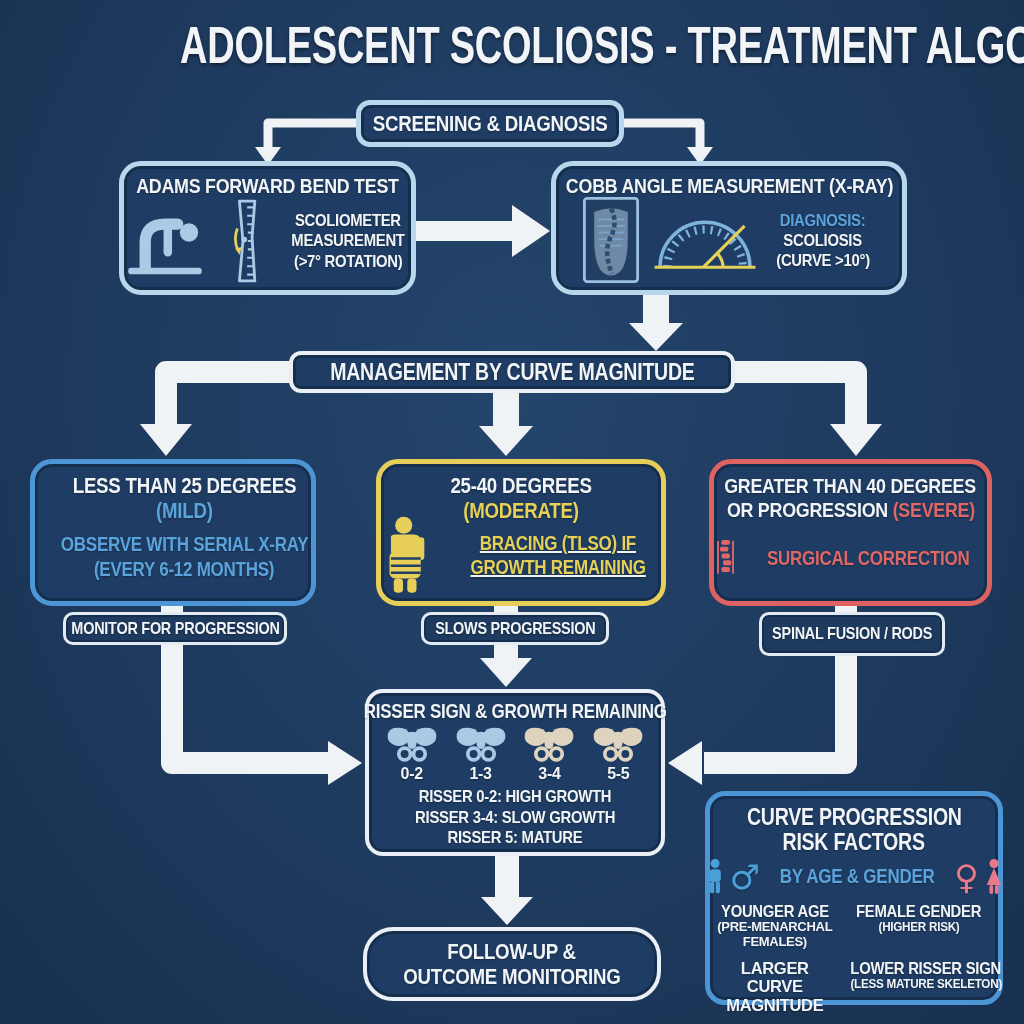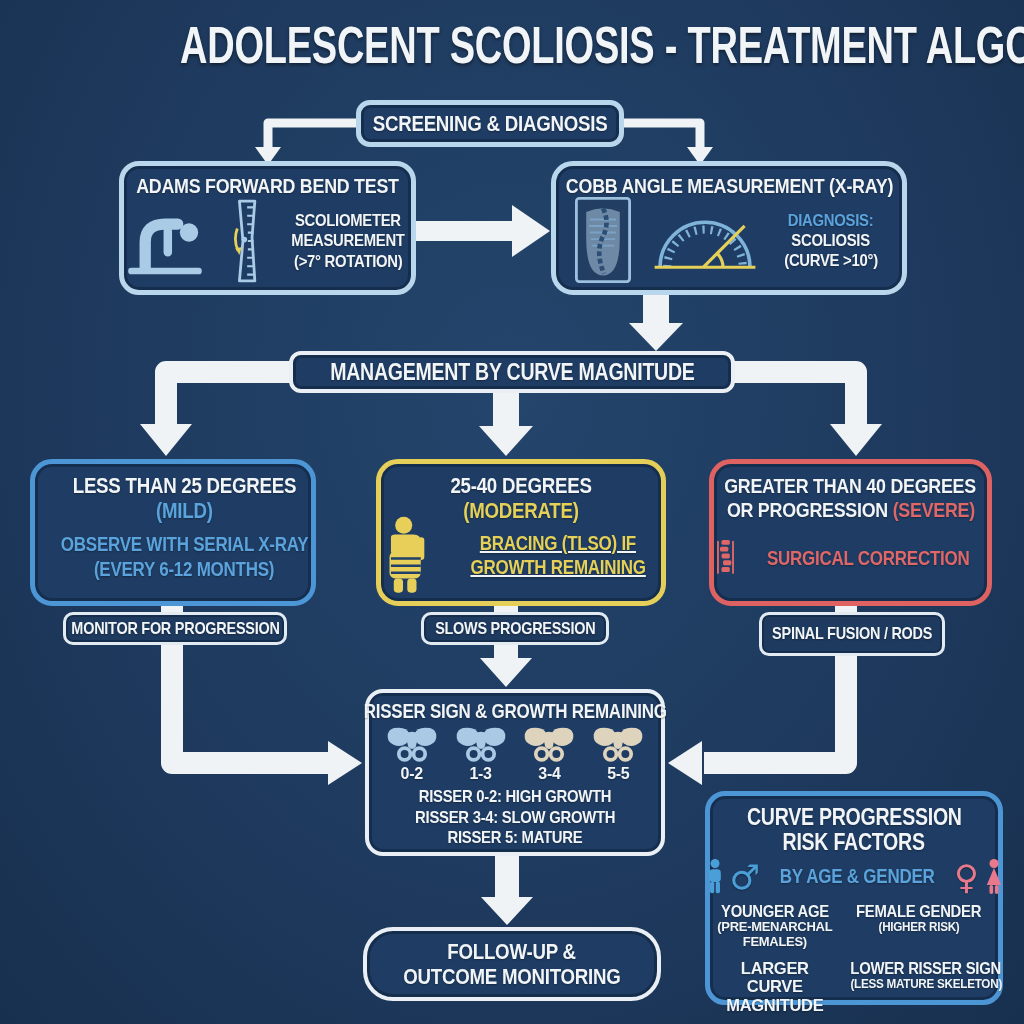--- a/index.html
+++ b/index.html
@@ -80,21 +80,21 @@
       <polygon points="480,658 532,658 506,687"></polygon>
       <polygon points="702,741 702,785 668,763"></polygon>
       <polygon points="481,897 533,897 507,925"></polygon>
     </g>
   </svg>
 
   <div class="box" style="left:356px;top:100px;width:268px;height:47px;border-color:#b9d7ec;border-radius:14px;justify-content:center;">
     <span class="cx" style="font-size:22px">SCREENING &amp; DIAGNOSIS</span>
   </div>
 
-  <div class="box" style="left:119px;top:161px;width:297px;height:134px;border-color:#b9d7ec;border-radius:20px;">
+  <div class="box" style="left:119px;top:161px;width:297px;height:134px;border-color:#b9d7ec;">
     <div class="box-title"><span class="cx">ADAMS FORWARD BEND TEST</span></div>
     <div class="row" style="padding:0 8px 6px 8px;">
       <svg width="96" height="80" viewBox="0 0 120 100">
         <rect x="6" y="88" width="104" height="9" rx="4" fill="#aacbe6"></rect>
         <circle cx="92" cy="38" r="13" fill="#aacbe6"></circle>
         <path d="M30,88 V52 Q30,26 58,26 H76" stroke="#aacbe6" stroke-width="16" fill="none" stroke-linecap="round"></path>
         <path d="M62,36 V66" stroke="#aacbe6" stroke-width="12" fill="none" stroke-linecap="round"></path>
       </svg>
       <svg width="32" height="84" viewBox="0 0 40 120">
         <path d="M9,3 H31 L27,55 L31,117 H9 L14,60 Z" fill="none" stroke="#aacbe6" stroke-width="4" stroke-linejoin="round"></path>
@@ -106,21 +106,21 @@
       <div class="note t-white">
         <span class="cx9">SCOLIOMETER</span>
         <span class="cx9">MEASUREMENT</span>
         <span class="cx9">(&gt;7° ROTATION)</span>
       </div>
     </div>
   </div>
 
   <div class="box" style="left:551px;top:161px;width:356px;height:134px;border-color:#b9d7ec;">
     <div class="box-title"><span class="cx">COBB ANGLE MEASUREMENT (X-RAY)</span></div>
-    <div class="row" style="padding:0 10px 8px 10px;gap:20px;">
+    <div class="row" style="padding:0 10px 8px 10px;gap:12px;">
       <svg width="56" height="86" viewBox="0 0 60 92">
         <rect x="1.5" y="1.5" width="57" height="89" rx="3" fill="#223f63" stroke="#9cc0dd" stroke-width="3"></rect>
         <path d="M12,16 Q30,8 48,16 L48,44 Q48,84 30,84 Q12,84 12,44 Z" fill="#b9d3e8" opacity="0.5"></path>
         <path d="M16,24 H44 M15,31 H45 M16,38 H44 M17,45 H43 M18,52 H42" stroke="#7fa8cc" stroke-width="2" opacity="0.8"></path>
         <path d="M30,12 Q38,28 29,44 Q22,60 31,82" stroke="#2c4d74" stroke-width="5" fill="none" stroke-dasharray="5 3"></path>
       </svg>
       <svg width="108" height="60" viewBox="0 0 120 66" style="align-self:flex-end;margin-bottom:10px">
         <path d="M10,60 A50,50 0 0 1 110,60" fill="none" stroke="#7fb3da" stroke-width="4"></path>
         <path d="M18,60 A42,42 0 0 1 102,60" fill="none" stroke="#7fb3da" stroke-width="9" stroke-dasharray="2.5,6.5"></path>
         <path d="M4,60 H116" stroke="#e5d058" stroke-width="3.5"></path>

